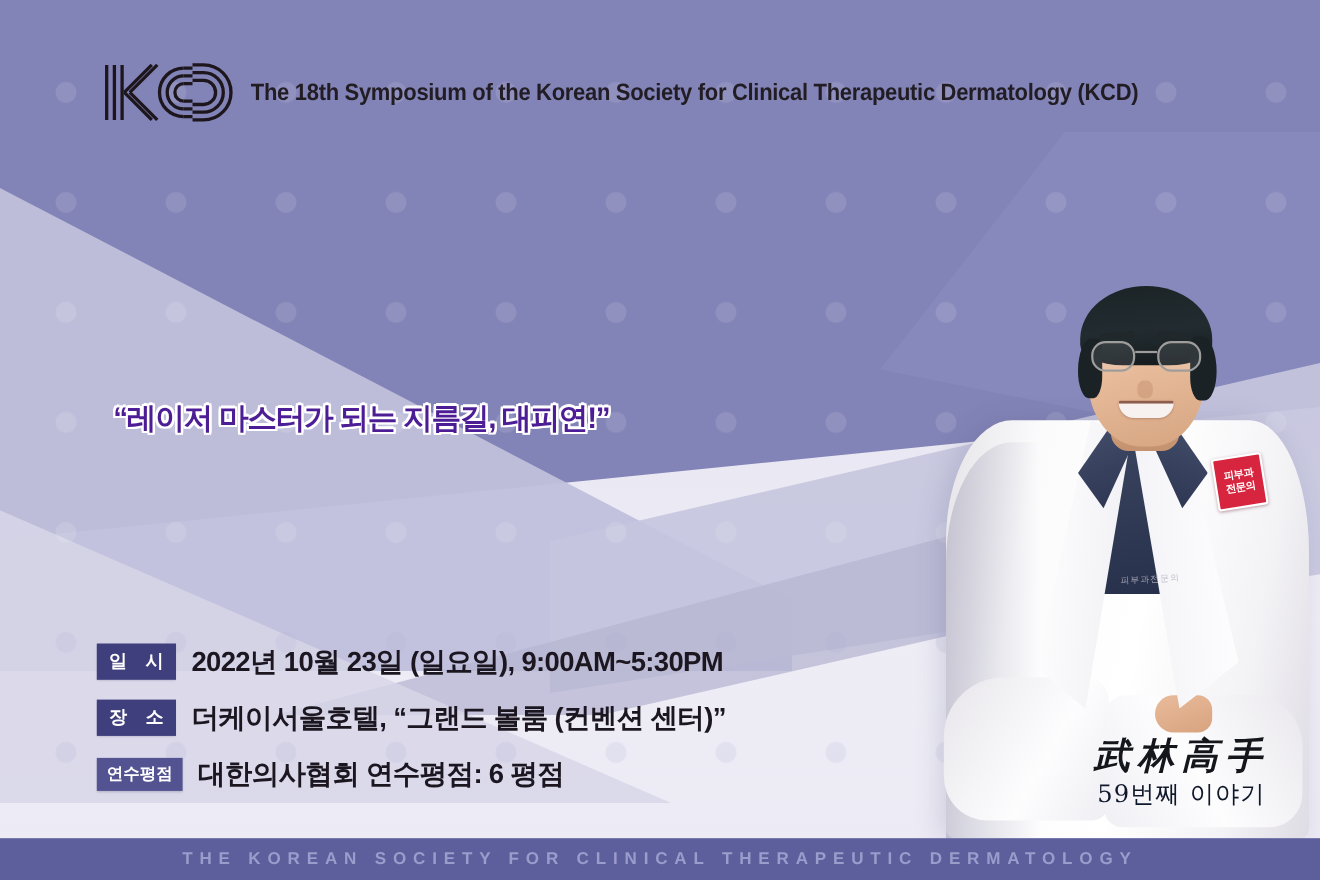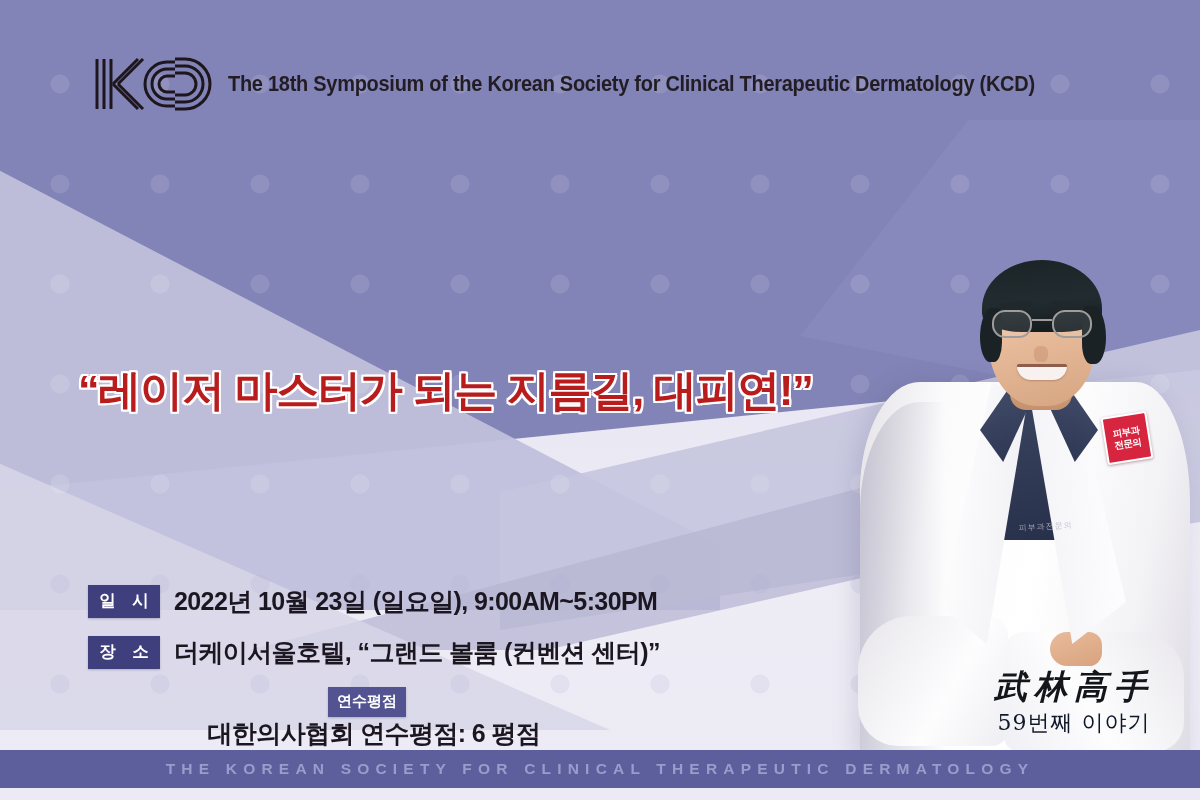--- a/index.html
+++ b/index.html
@@ -80,31 +80,32 @@
     font-size:47px;font-weight:bold;color:#17121a;line-height:1.24;
     letter-spacing:-1.6px;
     text-shadow:
       -2px -2px 0 #fff, 2px -2px 0 #fff, -2px 2px 0 #fff, 2px 2px 0 #fff,
       0 -2.4px 0 #fff, 0 2.4px 0 #fff, -2.4px 0 0 #fff, 2.4px 0 0 #fff;
     white-space:nowrap;
   }
   .main-title .ln{display:block;}
   .sub-quote{
     margin-top:22px;
-    font-size:43px;font-weight:bold;color:#b91c1c;letter-spacing:-1.2px;
+    font-size:27px;font-weight:bold;color:#4c1d95;letter-spacing:-1.2px;
     text-shadow:
       -2px -2px 0 #fff, 2px -2px 0 #fff, -2px 2px 0 #fff, 2px 2px 0 #fff,
       0 -2.2px 0 #fff, 0 2.2px 0 #fff, -2.2px 0 0 #fff, 2.2px 0 0 #fff;
     white-space:nowrap;
+    margin-left:25px;
   }
 
   
   .info-list{position:absolute;left:88px;top:585px;}
   .info-row{display:flex;align-items:center;margin-bottom:18px;}
-  .info-row:last-child{margin-bottom:0;flex-direction:column;}
+  .info-row:last-child{margin-bottom:0;}
   .badge{
     color:#ffffff;font-weight:bold;text-align:center;
     padding:5px 0 6px;margin-right:14px;
     box-shadow:0 1px 2px rgba(40,40,80,.25);
   }
   .badge.b1,.badge.b2{width:72px;font-size:16.5px;letter-spacing:6px;text-indent:6px;background:#3f3f7e;}
   .badge.b3{width:78px;font-size:15px;letter-spacing:0;background:#545391;}
   .info-text{
     font-size:25px;font-weight:bold;color:#1b1620;letter-spacing:-.6px;white-space:nowrap;
   }
@@ -222,21 +223,21 @@
     text-shadow:0 1px 0 rgba(255,255,255,.7);
   }
   .calli-kor{
     margin-top:9px;
     font-family:"DejaVu Serif","Liberation Serif",serif;
     font-size:22px;color:#0f172a;letter-spacing:1px;line-height:1;
   }
 
   
   .footer{
-    position:absolute;left:0;bottom:12px;width:100%;height:38px;
+    position:absolute;left:0;bottom:0;width:100%;height:38px;
     background:#5d5f9d;display:flex;align-items:center;justify-content:center;
   }
   .footer-text{
     color:#9a9ccb;font-size:15.5px;font-weight:bold;letter-spacing:6.2px;
     white-space:nowrap;
   }
 </style>
 </head>
 <body>
 

